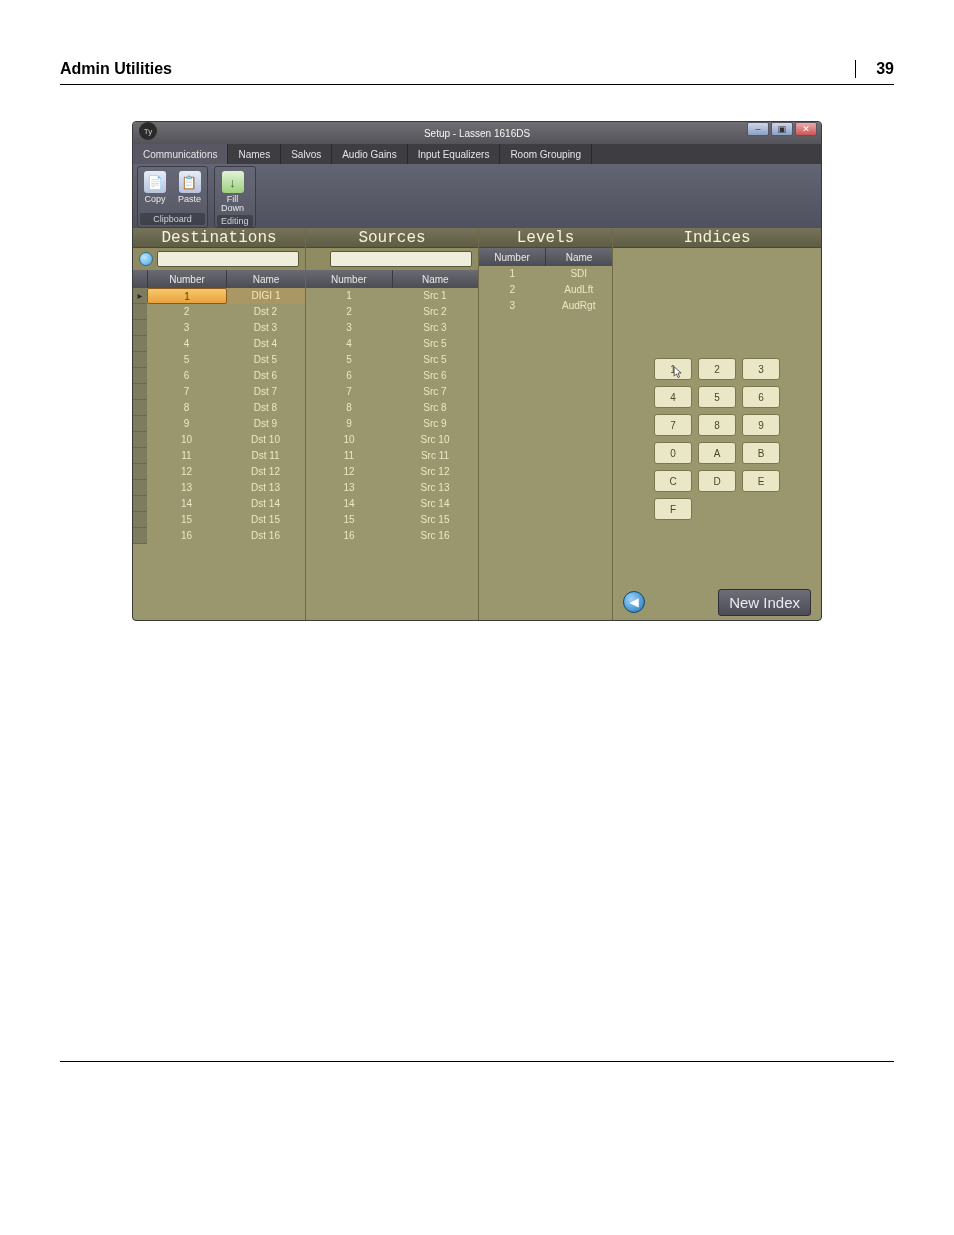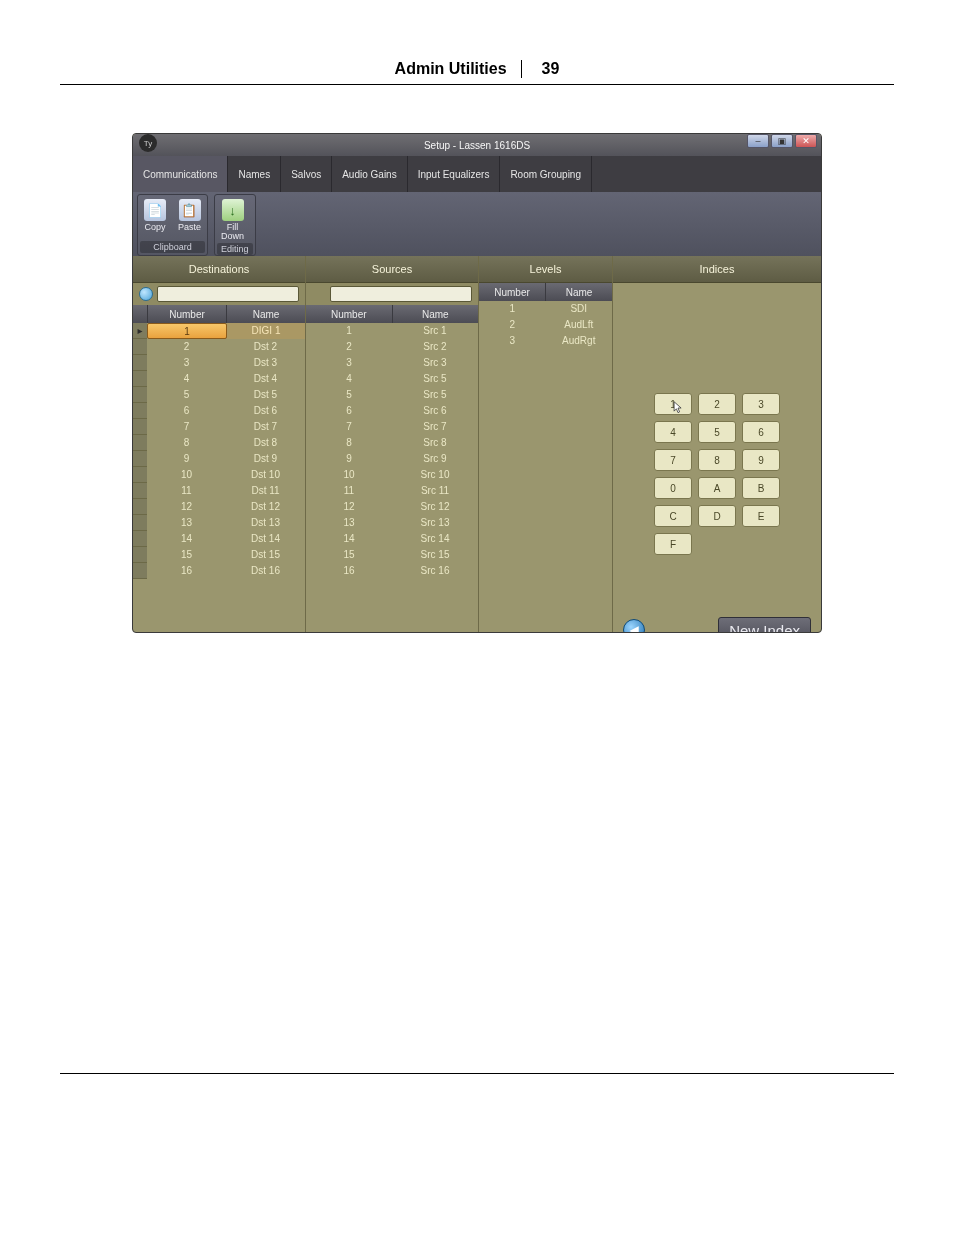--- a/index.html
+++ b/index.html
@@ -9,26 +9,26 @@
     color: #000;
     width: 954px;
     margin: 0 auto;
     padding: 60px 60px 40px 60px;
     font-size: 14px;
   }
 
   
   .page-head {
     display: flex;
-    justify-content: center;
+    justify-content: space-between;
     align-items: center;
     gap: 14px;
     padding-bottom: 6px;
     border-bottom: 1.5px solid #000;
-    margin-bottom: 48px;
+    margin-bottom: 36px;
   }
   .page-head .title { font-weight: bold; font-size: 16px; }
   .page-head .num   { font-weight: bold; font-size: 16px; border-left: 1.5px solid #000; padding-left: 20px; }
 
   
   .window {
     width: 690px;
     height: 500px;
     margin: 0 auto 30px auto;
     background: #9a966e;
@@ -60,21 +60,21 @@
   }
   .titlebar .wbtns { margin-left:auto; display:flex; gap:2px; padding-right:4px;}
   .titlebar .wbtn  { width:22px; height:14px; border-radius:2px;
     background:linear-gradient(#cfd6e8,#8aa0c8);
     display:flex;align-items:center;justify-content:center;
     font-size:9px;color:#333;border:1px solid #556;
   }
   .titlebar .wbtn.close { background:linear-gradient(#eaa,#c55); color:#fff; }
 
   .tabs {
-    height: 36px; background:#3e3d42;
+    height: 20px; background:#3e3d42;
     display:flex;align-items:stretch;
   }
   .tabs .tab {
     padding:3px 10px;font-size:10px;color:#e5e5e5;
     border-right:1px solid #2a292e;
     display:flex;align-items:center;
   }
   .tabs .tab.active { background:#585763; }
 
   .ribbon {
@@ -109,26 +109,27 @@
 
   .workspace {
     display:flex;height:394px;
   }
   .panel {
     display:flex;flex-direction:column;
     border-left:1px solid #6e6a48;
   }
   .panel:first-child{border-left:none;}
   .panel-head {
-    height:27px;
+    height:20px;
     background:linear-gradient(#75735a,#5e5c44);
     color:#f6f3da;
-    font-size:11px;
+    font-size:16px;
     display:flex;align-items:center;justify-content:center;
     border-bottom:1px solid #4a482f;
+    font-family:Liberation Mono, monospace;
   }
   .panel-search {
     height:22px;display:flex;align-items:center;gap:4px;
     padding:2px 6px;background:#8f8b63;
   }
   .panel-search .mag {
     width:14px;height:14px;border-radius:50%;
     background:radial-gradient(circle at 35% 35%,#bfe6ff,#4aa3d8);
     border:1px solid #2a6d94;position:relative;
   }

